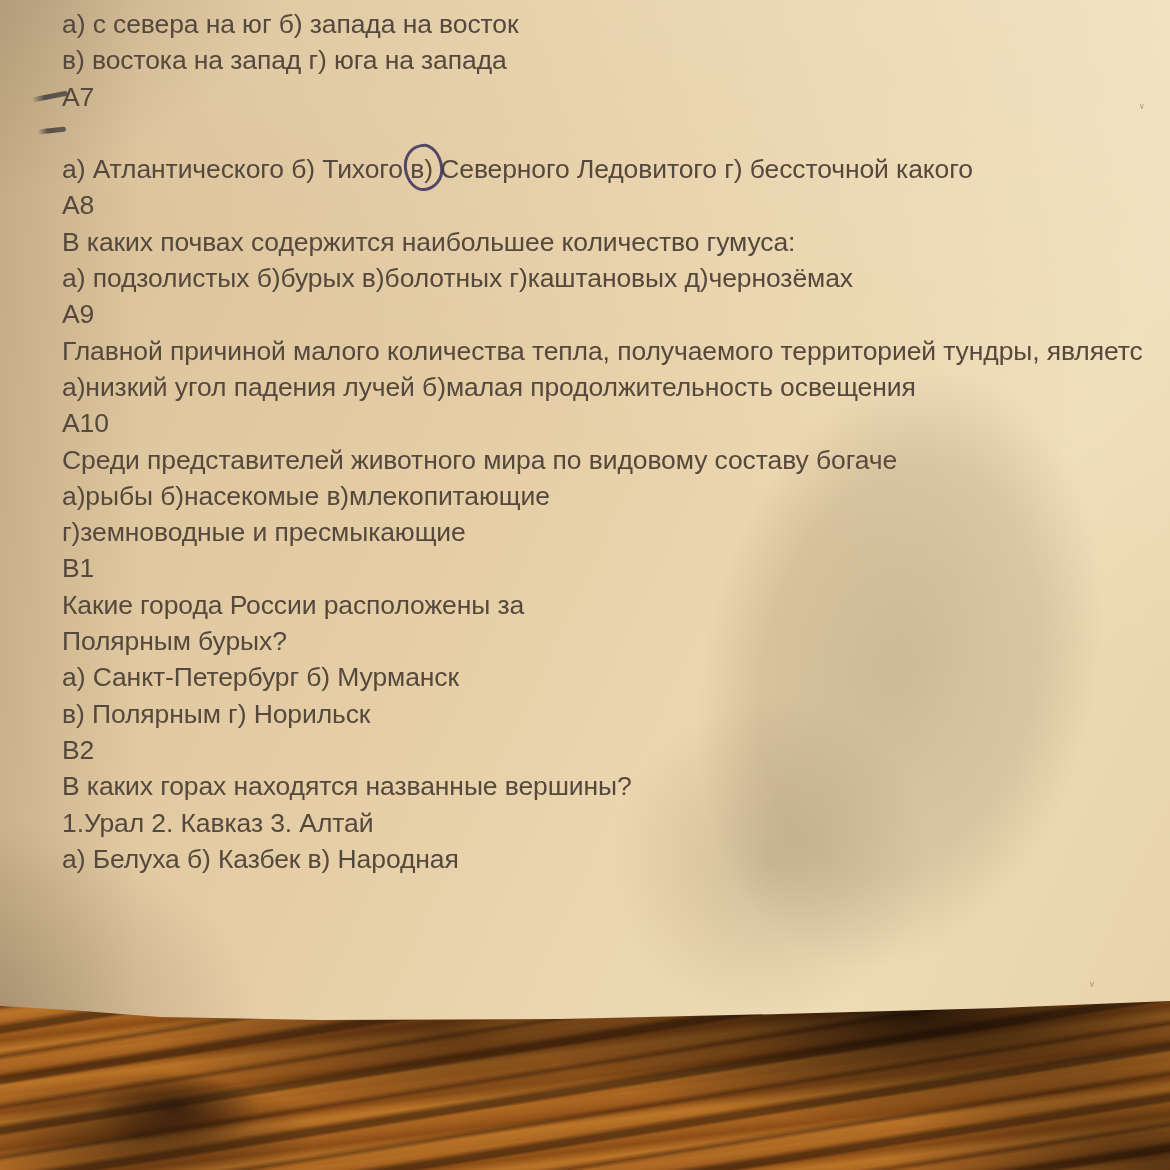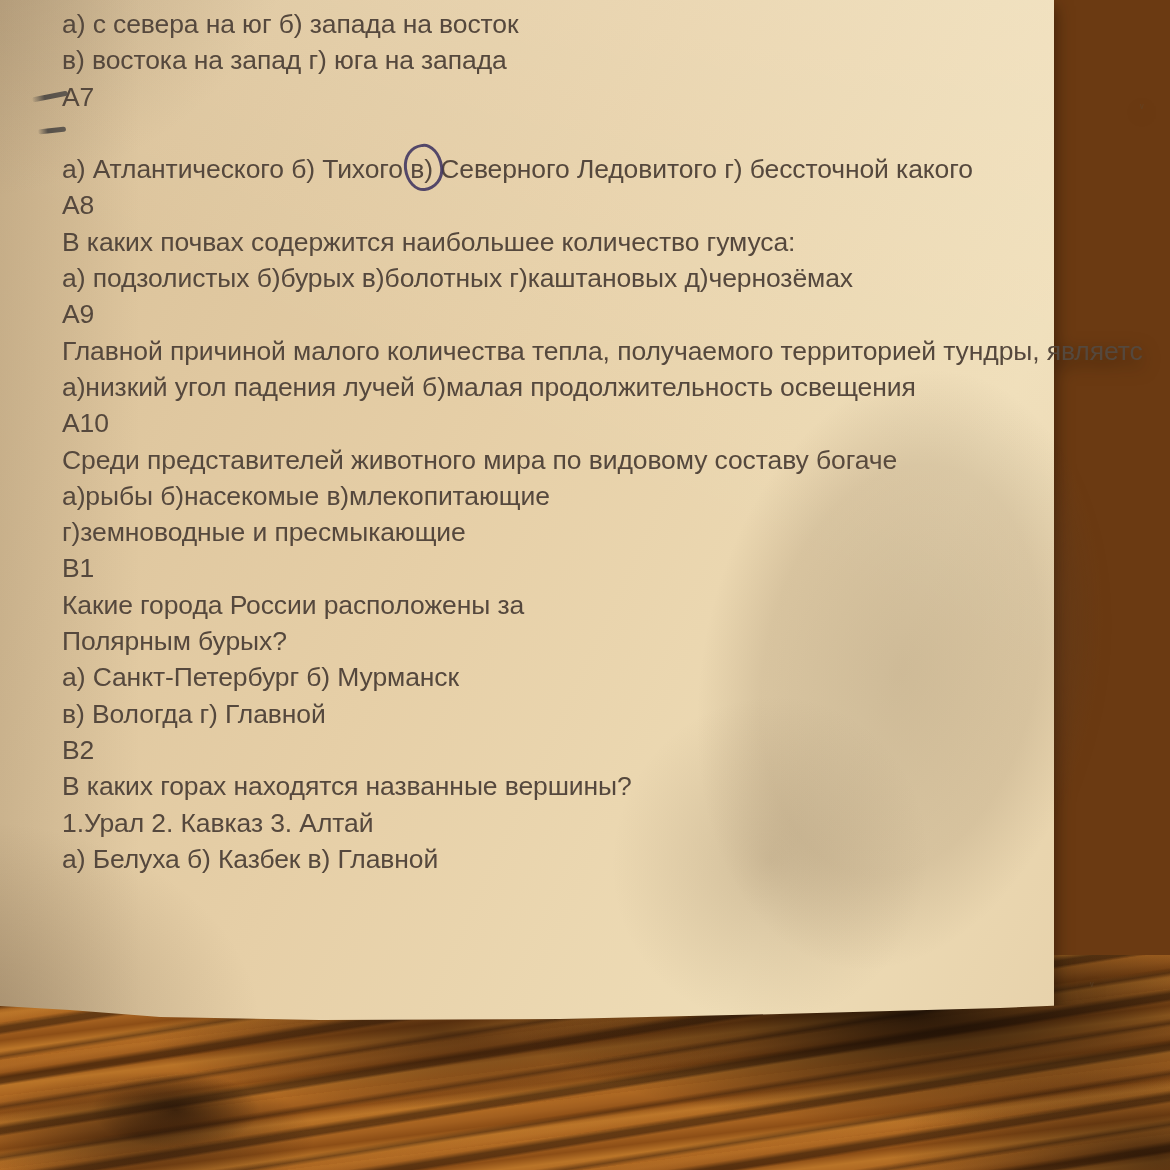--- a/index.html
+++ b/index.html
@@ -21,21 +21,21 @@
         rgba(30,15,5,0) 29px, rgba(198,126,48,0.2) 35px,
         rgba(30,15,5,0) 41px, rgba(58,31,11,0.5) 45px,
         rgba(30,15,5,0) 50px),
       repeating-linear-gradient(353deg,
         var(--wood_base) 0px, var(--wood_light) 10px,
         #8d4e16 19px, #a25f1f 27px, #b06a23 36px);
   }
 
   
   .paper{
-    position:absolute;left:0;top:0;width:1054px;height:1030px;
+    position:absolute;left:0;top:0;width:1170px;height:1030px;
     clip-path:polygon(0 0,1170px 0,1170px 1001px,1000px 1008px,780px 1014px,
                       560px 1019px,320px 1020px,160px 1017px,70px 1010px,0 1006px);
     background:
       radial-gradient(430px 300px at -40px 1030px, rgba(106,82,56,0.40), transparent 70%),
       radial-gradient(540px 430px at -70px -90px, rgba(110,88,62,0.33), transparent 68%),
       linear-gradient(to right, rgba(105,82,56,0.18), rgba(105,82,56,0) 140px),
       linear-gradient(205deg, rgba(255,248,228,0.28), rgba(255,248,228,0) 45%),
       linear-gradient(115deg, var(--paper_dark), var(--paper_base) 45%, var(--paper_light) 78%, #e7d2ab);
     filter:drop-shadow(0 6px 9px rgba(24,12,4,0.62));
   }
@@ -101,25 +101,25 @@
         <div class="line"><span>Главной причиной малого количества тепла, получаемого территорией тундры, являетс</span></div>
         <div class="line"><span>а)низкий угол падения лучей б)малая продолжительность освещения</span></div>
         <div class="line"><span>А10</span></div>
         <div class="line"><span>Среди представителей животного мира по видовому составу богаче</span></div>
         <div class="line"><span>а)рыбы б)насекомые в)млекопитающие</span></div>
         <div class="line"><span>г)земноводные и пресмыкающие</span></div>
         <div class="line"><span>В1</span></div>
         <div class="line"><span>Какие города России расположены за</span></div>
         <div class="line"><span>Полярным бурых?</span></div>
         <div class="line"><span>а) Санкт-Петербург б) Мурманск</span></div>
-        <div class="line"><span>в) Вологда г) Главной</span></div>
+        <div class="line"><span>в) Полярным г) Норильск</span></div>
         <div class="line"><span>В2</span></div>
         <div class="line"><span>В каких горах находятся названные вершины?</span></div>
         <div class="line"><span>1.Урал 2. Кавказ 3. Алтай</span></div>
-        <div class="line"><span>а) Белуха б) Казбек в) Главной</span></div>
+        <div class="line"><span>а) Белуха б) Казбек в) Народная</span></div>
       </div>
     <div class="cast-shadow"></div>
     <div class="cast-shadow-2"></div>
     <div class="speck" style="left:1090px;top:978px;">ᵥ</div>
     <div class="speck" style="left:1140px;top:100px;">ᵥ</div>
   </div>
 
 </div>
 
 </body></html>

